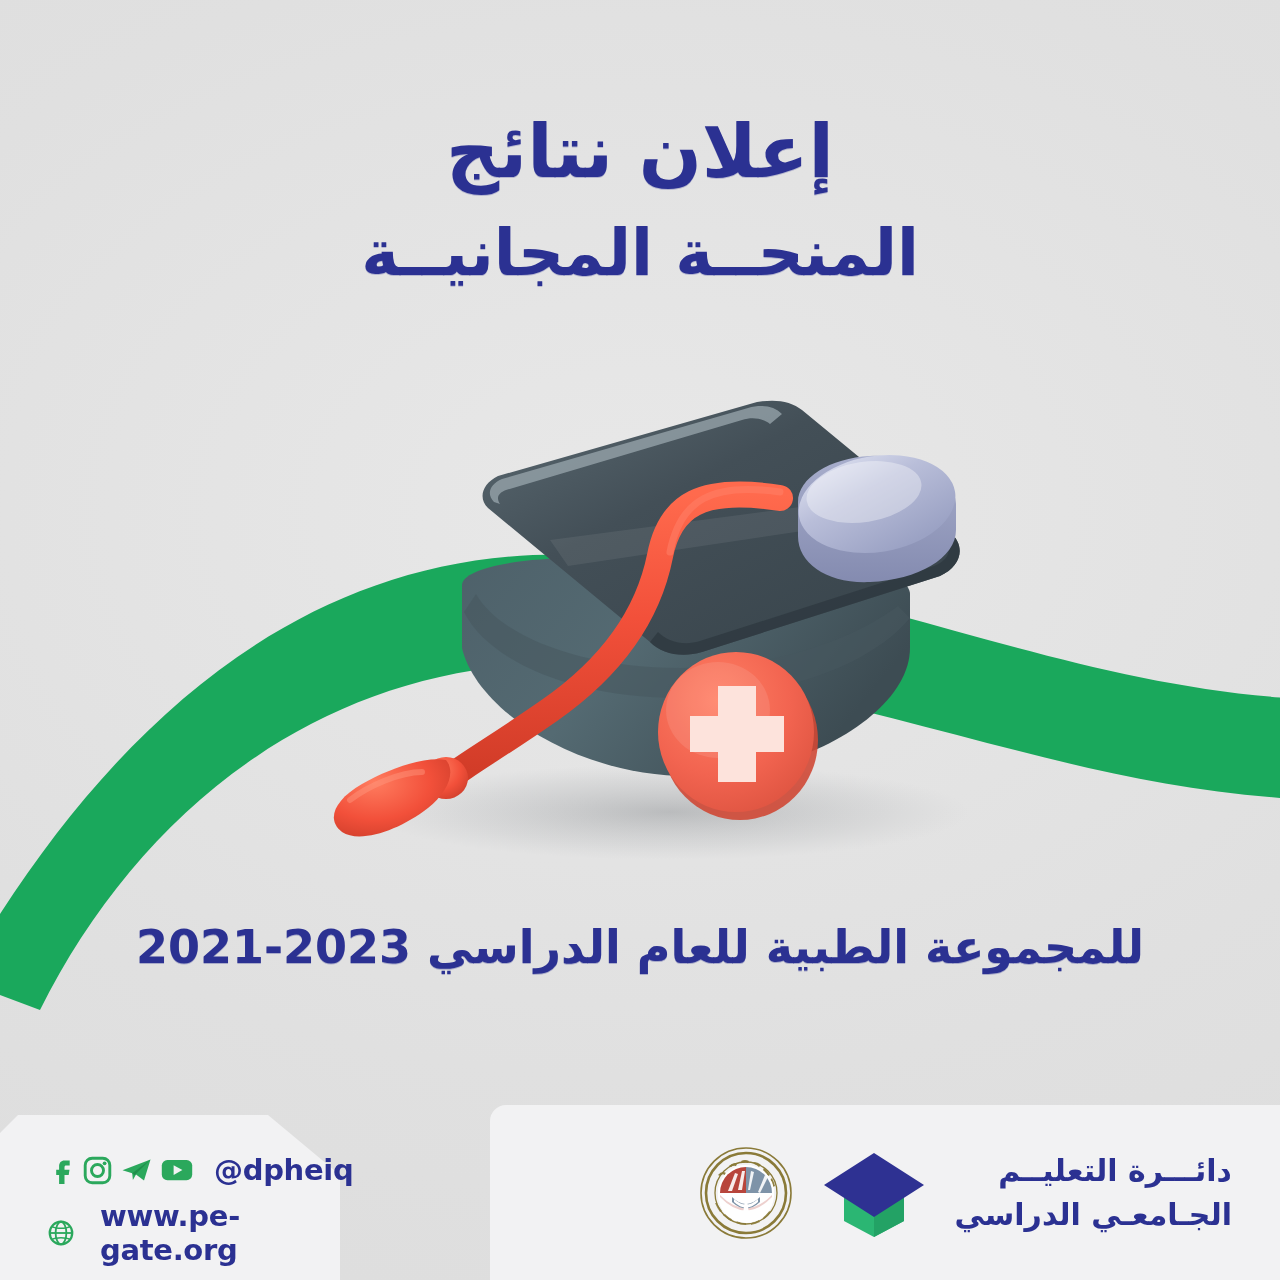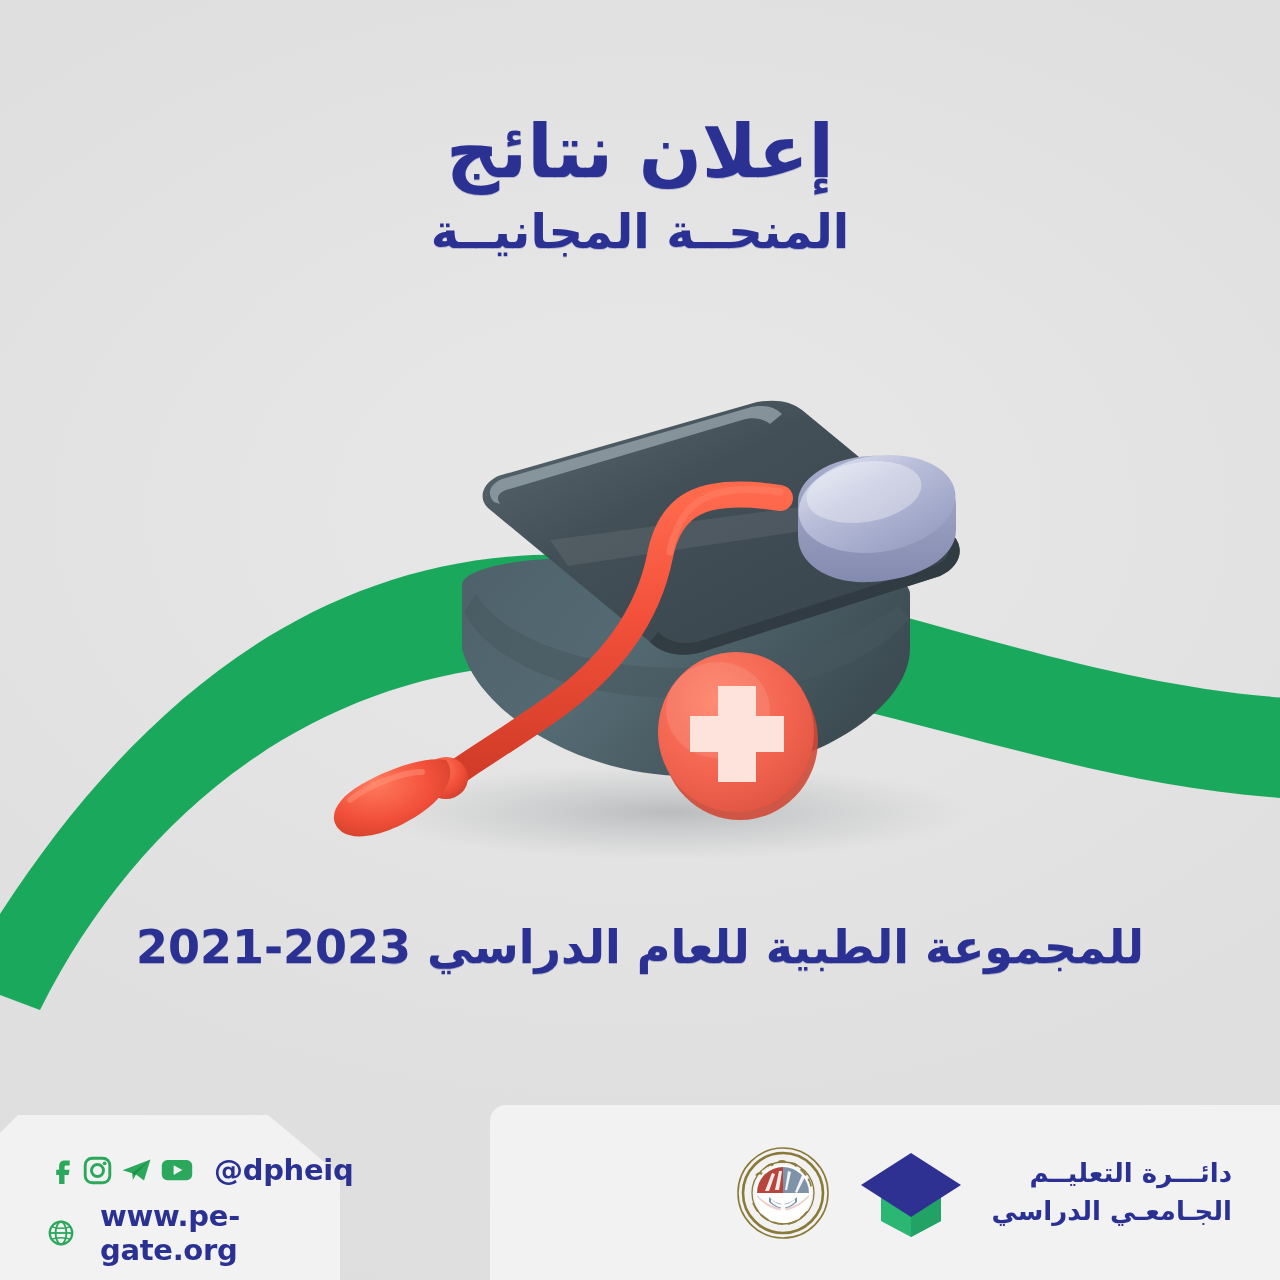--- a/index.html
+++ b/index.html
@@ -34,21 +34,21 @@
     top:108px; left:0; right:0;
     text-align:center;
     direction:rtl;
     color:#2b3192;
     font-weight:800;
     line-height:1.18;
     letter-spacing:-0.5px;
     text-shadow:0 1px 0 rgba(43,49,146,.25);
   }
   .headline .l1 { display:block; font-size:74px; }
-  .headline .l2 { display:block; font-size:48px; margin-top:8px; }
+  .headline .l2 { display:block; font-size:64px; margin-top:21px; }
 
   
   .illo { position:absolute; top:380px; left:250px; width:820px; height:500px; }
 
   
   .subtitle {
     position:absolute;
     top:920px; left:0; right:0;
     text-align:center;
     direction:rtl;
@@ -94,21 +94,21 @@
     width:790px; height:175px;
     background:#f2f2f3;
     border-top-left-radius:16px;
   }
   .fr-content {
     position:absolute; right:48px; top:0; height:175px;
     display:flex; align-items:center; gap:26px;
   }
   .org-name {
     direction:rtl; 
-    color:#2b3192; font-size:26px; font-weight:700;
+    color:#2b3192; font-size:30px; font-weight:700;
     line-height:1.45; letter-spacing:-0.4px;
     order:3;
   }
   .cap-logo { order:2; }
   .seal-logo { order:1; }
 
   svg { display:block; }
 </style>
 </head>
 <body>

